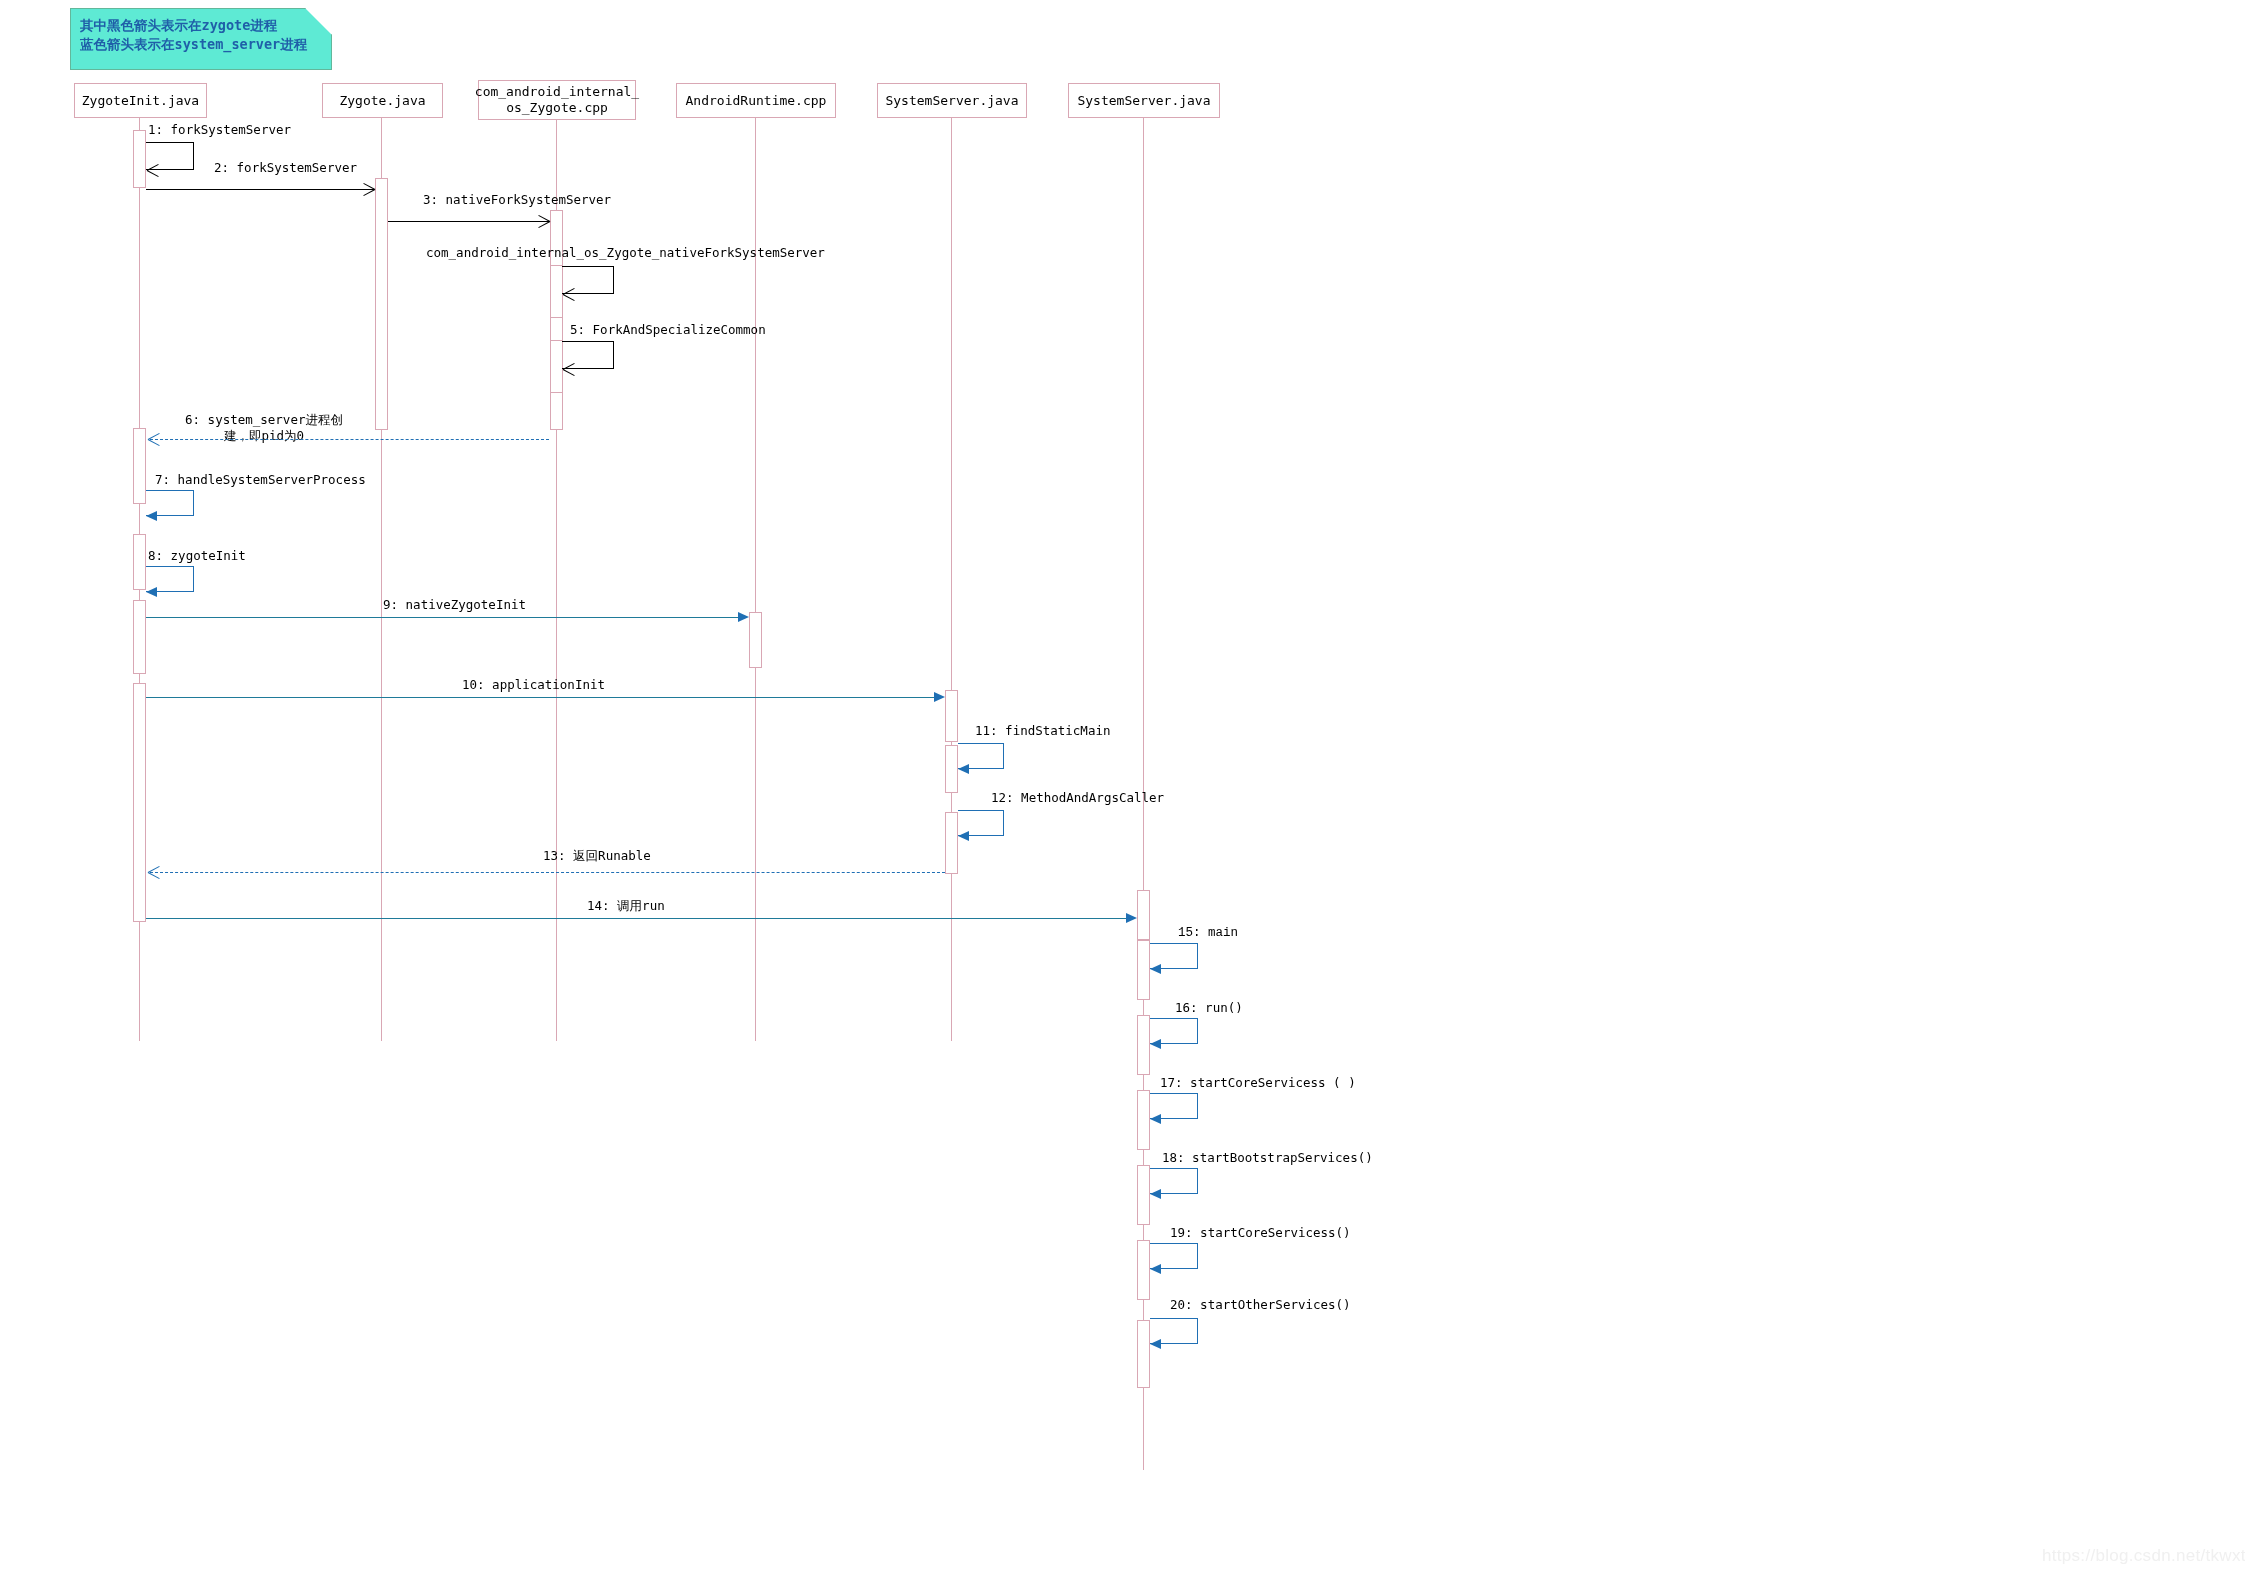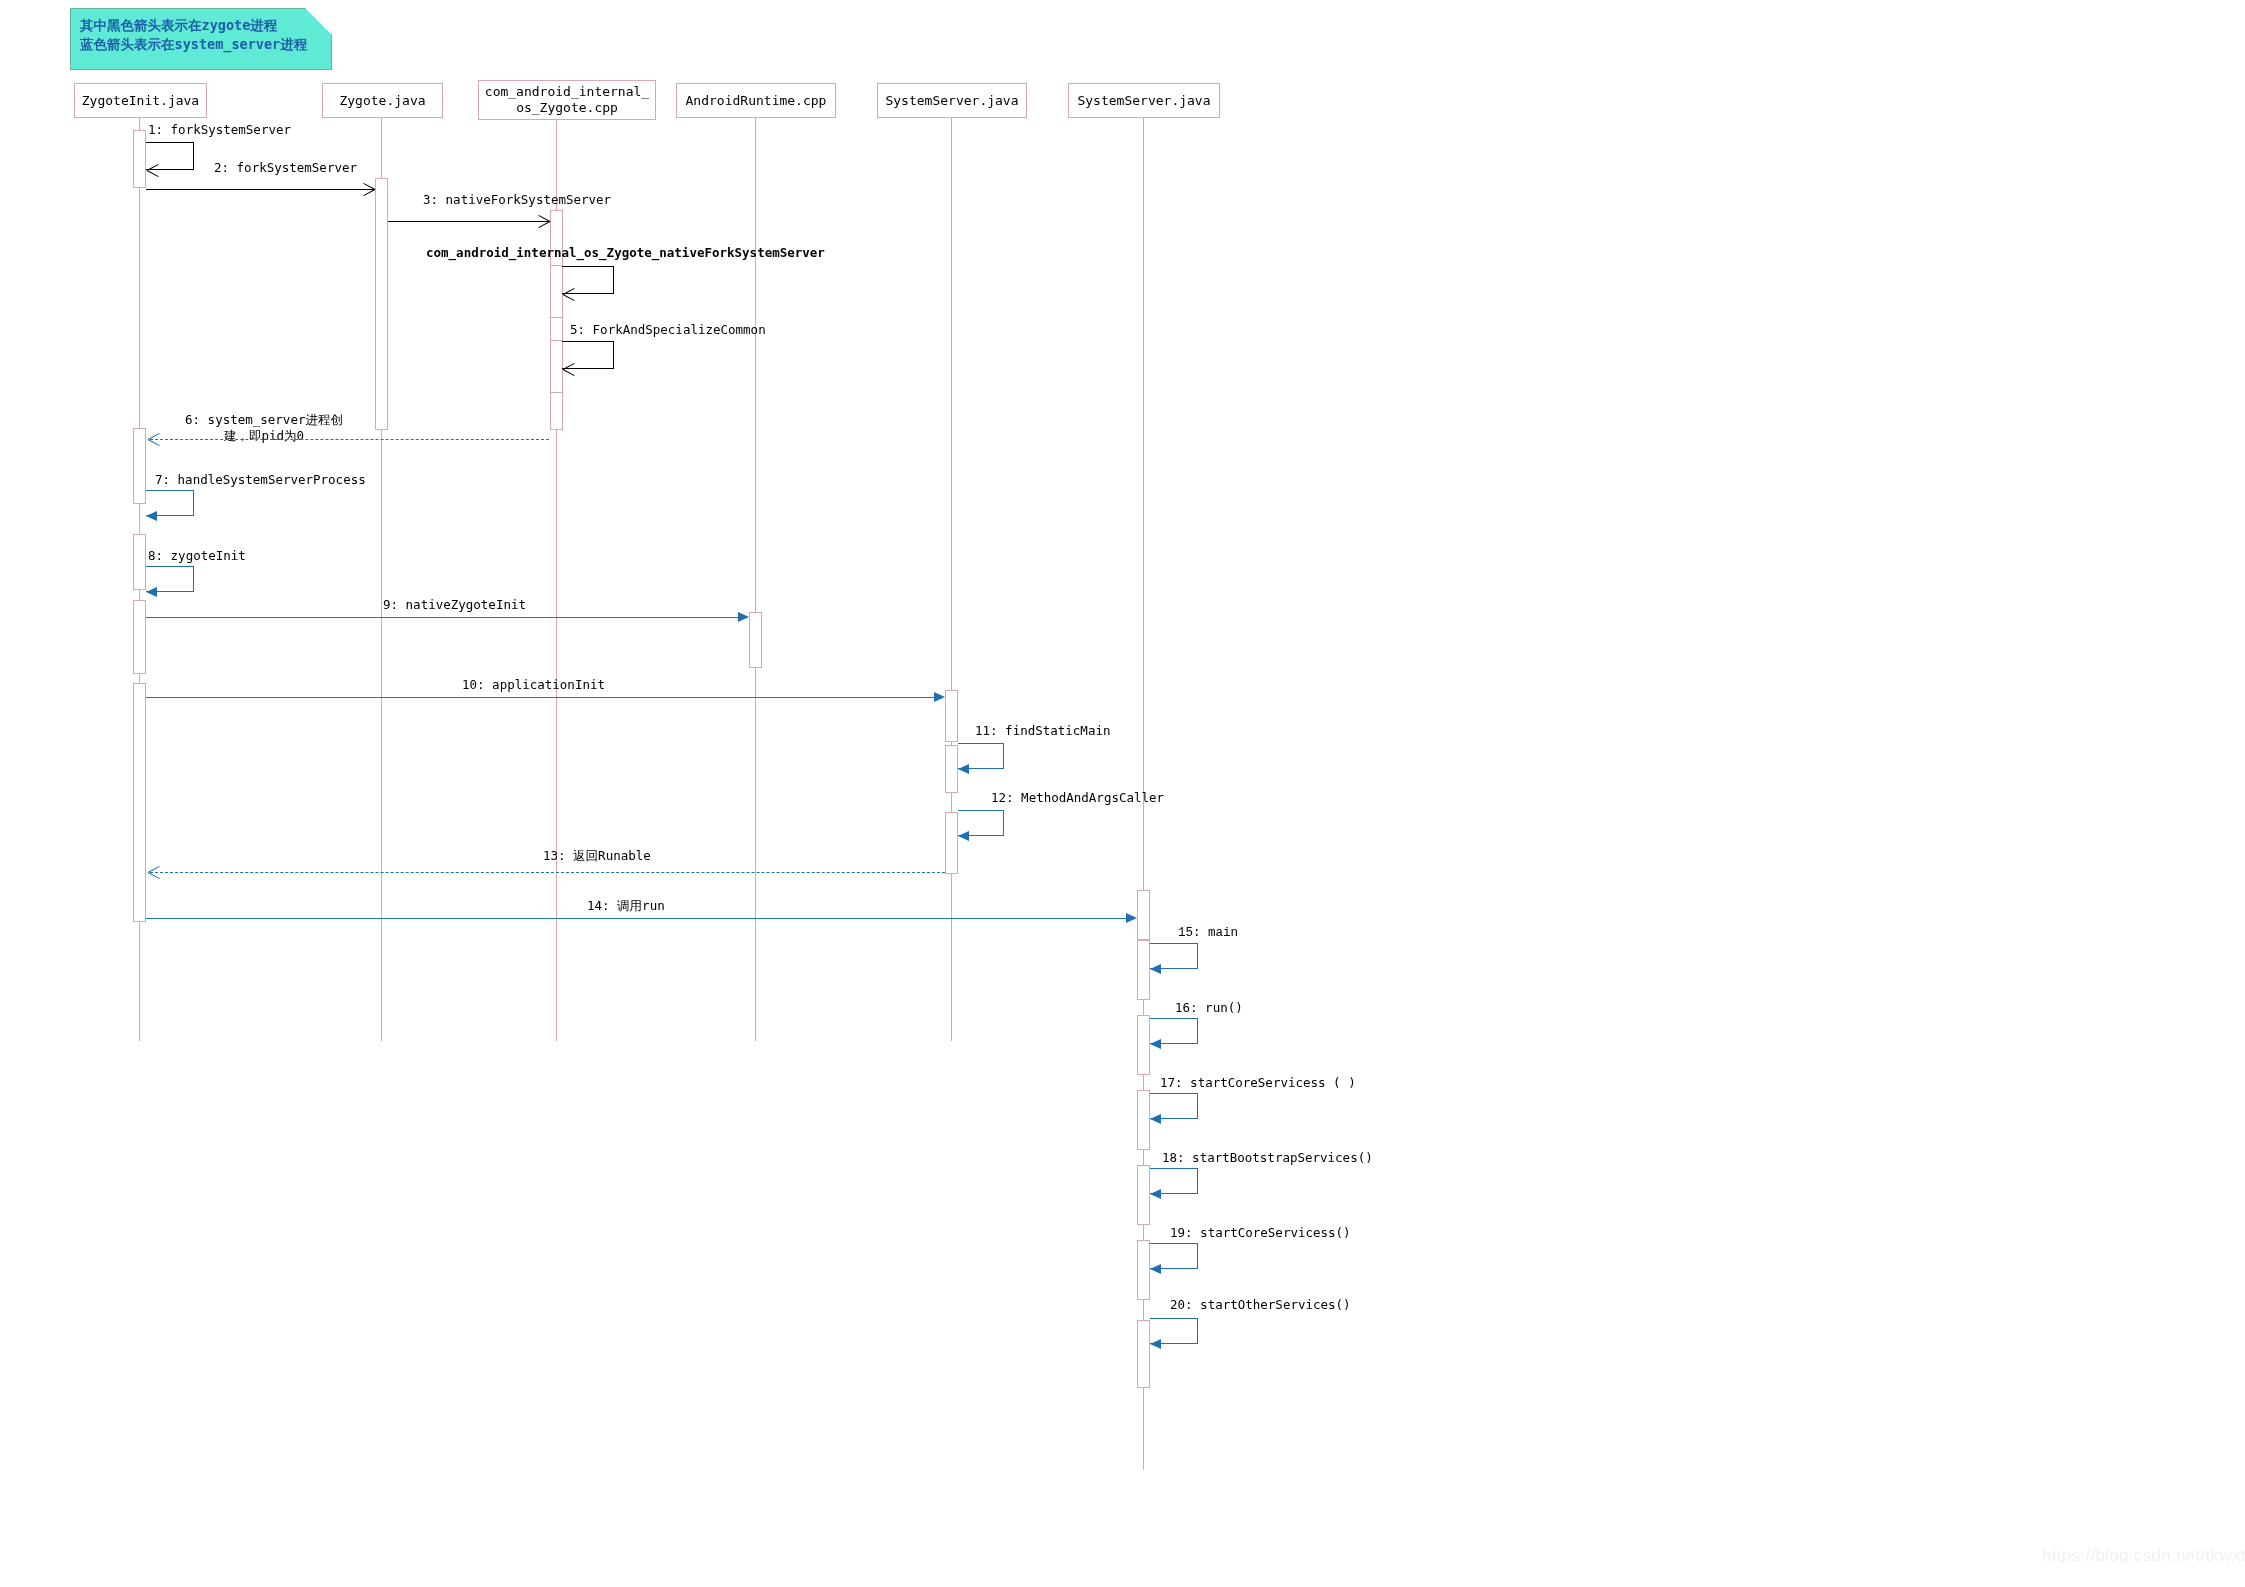--- a/index.html
+++ b/index.html
@@ -94,21 +94,21 @@
     <div class="note-txt">其中黑色箭头表示在zygote进程
 蓝色箭头表示在system_server进程</div>
   </div>
 
   <div class="head" style="left:74px;top:83px;width:133px;height:35px;">
     <span>ZygoteInit.java</span>
   </div>
   <div class="head" style="left:322px;top:83px;width:121px;height:35px;">
     <span>Zygote.java</span>
   </div>
-  <div class="head" style="left:478px;top:80px;width:178px;height:40px;">
+  <div class="head" style="left:478px;top:80px;width:158px;height:40px;">
     <span>com_android_internal_
 os_Zygote.cpp</span>
   </div>
   <div class="head" style="left:676px;top:83px;width:160px;height:35px;">
     <span>AndroidRuntime.cpp</span>
   </div>
   <div class="head" style="left:877px;top:83px;width:150px;height:35px;">
     <span>SystemServer.java</span>
   </div>
   <div class="head" style="left:1068px;top:83px;width:152px;height:35px;">
@@ -162,21 +162,21 @@
       <i></i>
     </div>
 
   <div class="lbl" style="left:423px;top:192px;">3: nativeForkSystemServer</div>
   <div class="msg black" style="left:388px;top:221px;width:161px;"></div>
   <div class="ah open-r blk" style="left:537px;top:221px;">
       <i></i>
       <i></i>
     </div>
 
-  <div class="lbl" style="left:426px;top:245px;font-weight:bold;">com_android_internal_os_Zygote_nativeForkSystemServer</div>
+  <div class="lbl" style="left:426px;top:245px;">com_android_internal_os_Zygote_nativeForkSystemServer</div>
   <div class="self black" style="left:562px;top:266px;width:52px;height:28px;"></div>
   <div class="ah open-l" style="left:563px;top:294px;">
       <i style="background:#000"></i>
       <i style="background:#000"></i>
     </div>
 
   <div class="lbl" style="left:570px;top:322px;">5: ForkAndSpecializeCommon</div>
   <div class="self black" style="left:562px;top:341px;width:52px;height:28px;"></div>
   <div class="ah open-l" style="left:563px;top:369px;">
       <i style="background:#000"></i>

